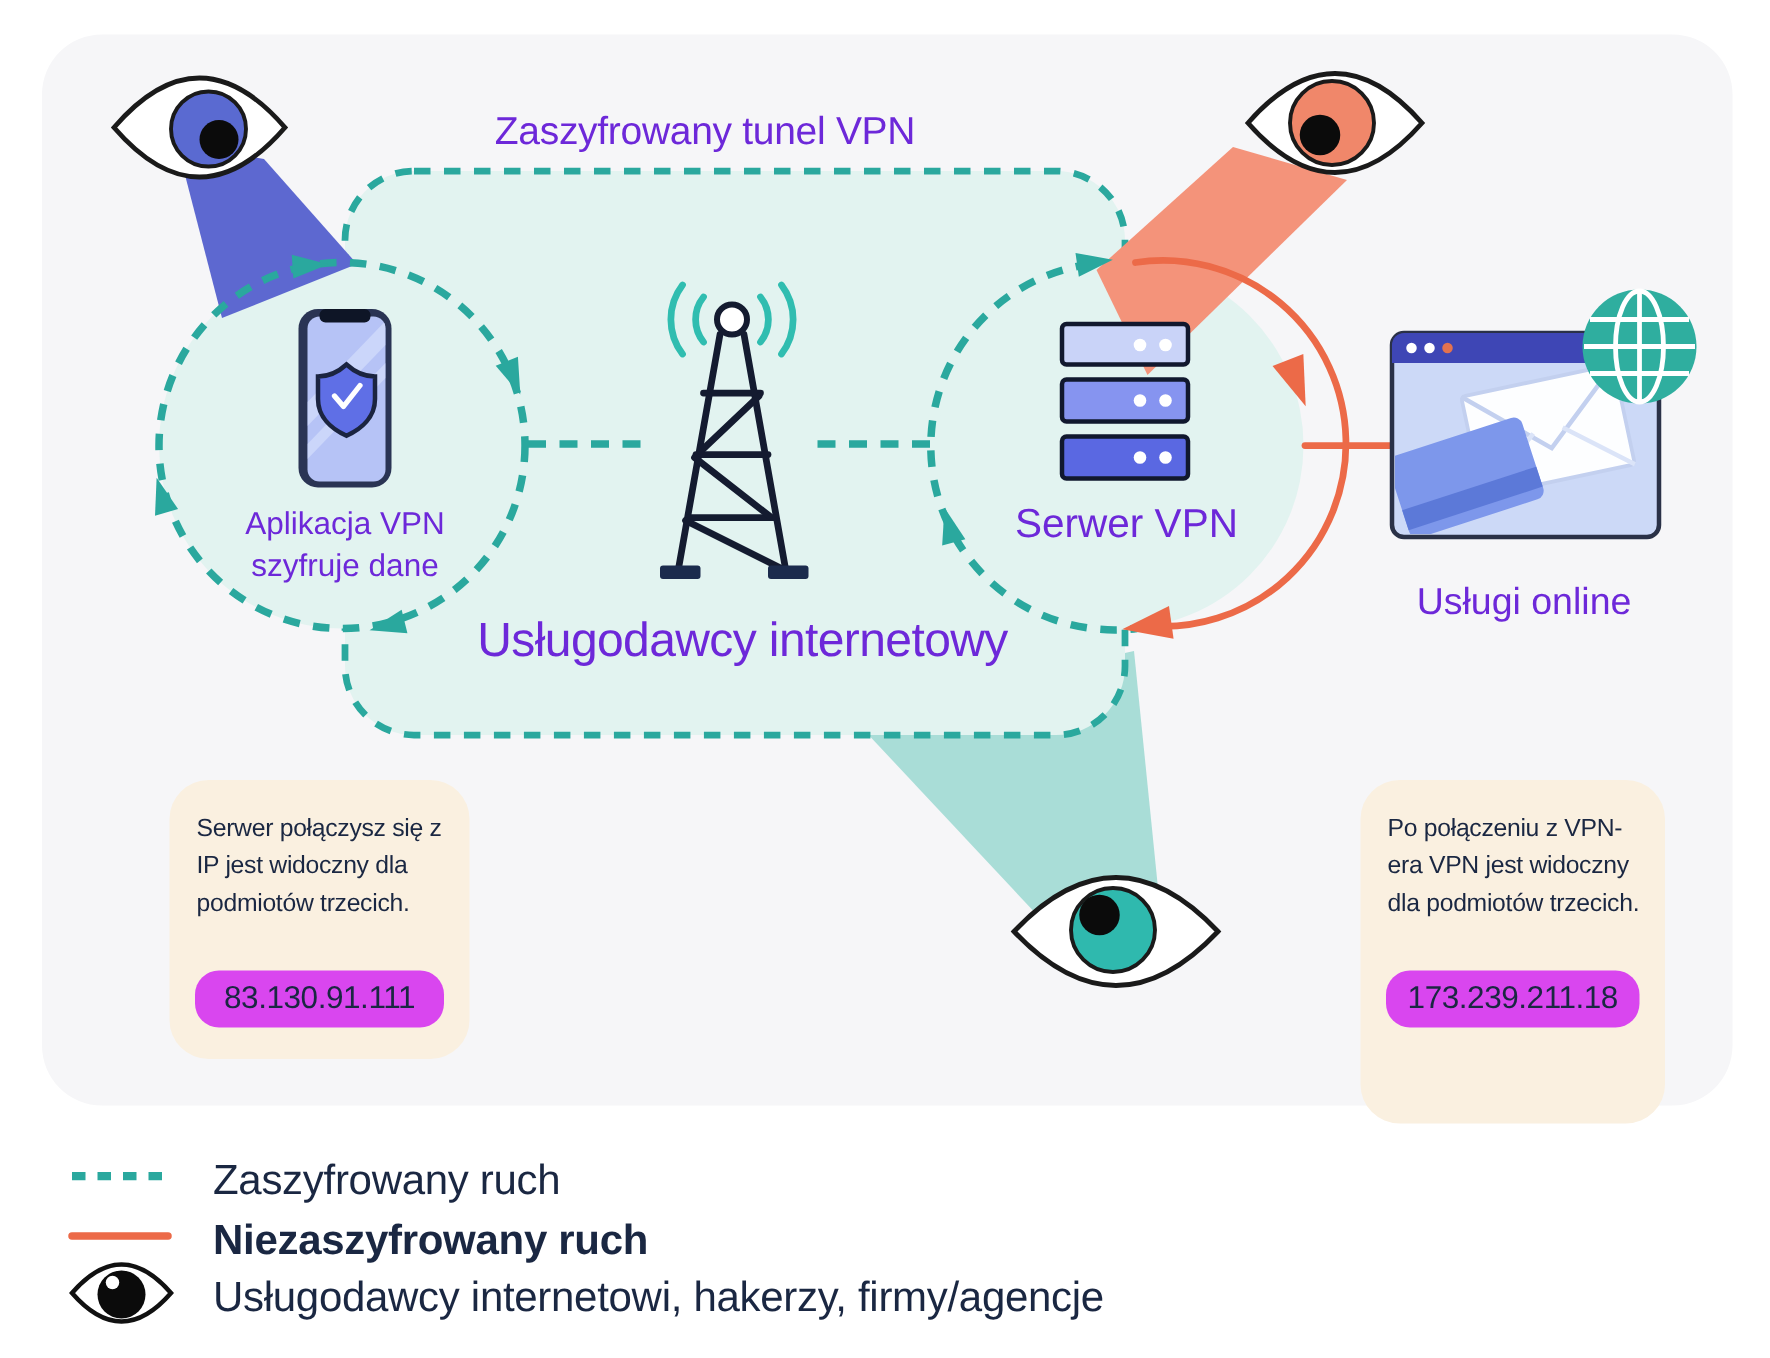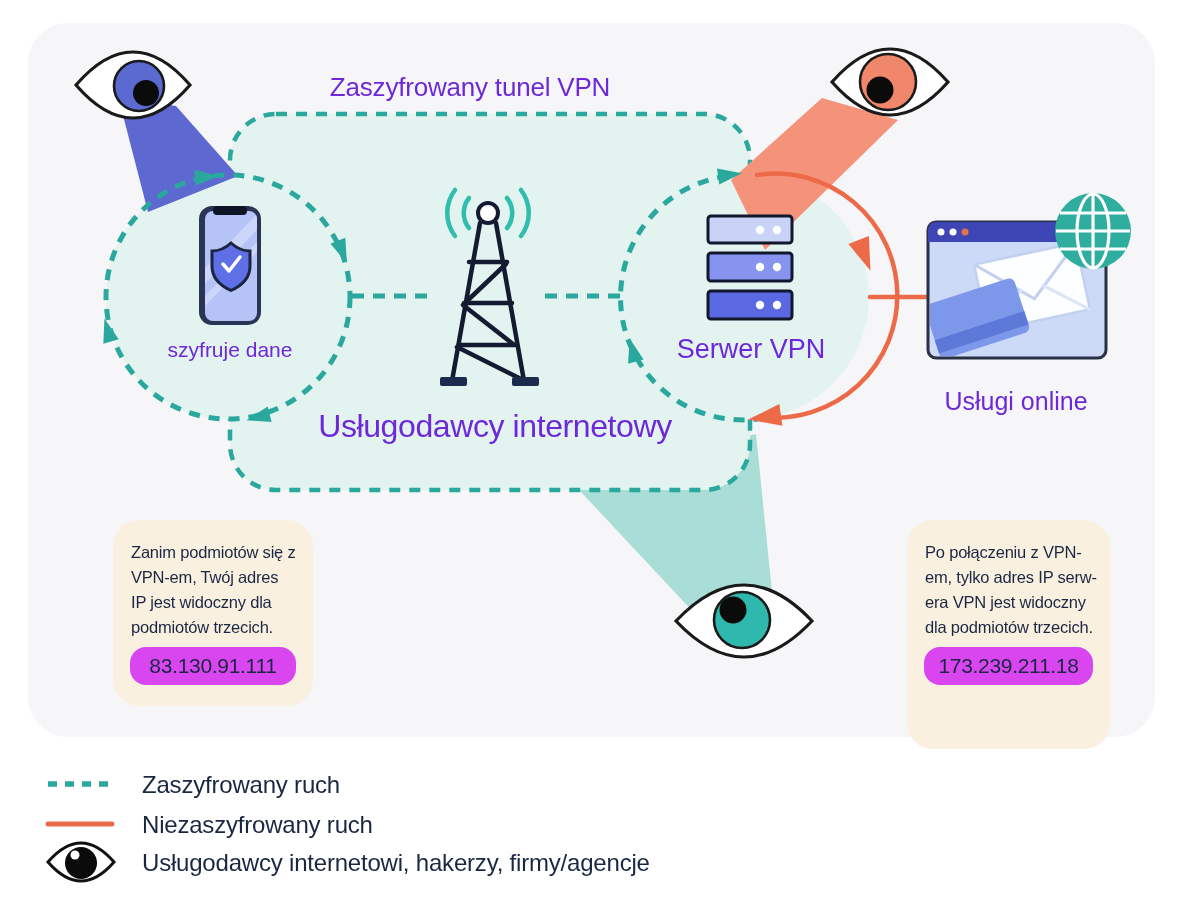--- a/index.html
+++ b/index.html
@@ -15,22 +15,22 @@
   .internet-label{left:916px;top:385px;width:200px;font-size:25px;font-weight:500;line-height:33px;}
   .callout{position:absolute;width:200px;height:186px;background:#faf0e0;border-radius:26px;}
   .callout.left{left:113px;top:520px;}
   .callout.right{left:907px;top:520px;width:203px;height:229px;}
   .callout .body{position:absolute;left:18px;top:20px;right:6px;font-size:16.5px;line-height:25px;
                  letter-spacing:-0.2px;font-weight:500;}
   .callout .body span{display:block;white-space:nowrap;}
   .ip-pill{position:absolute;left:17px;right:17px;top:127px;height:38px;background:#d946ef;
            border-radius:16px;text-align:center;line-height:38px;font-size:21px;font-weight:500;
            letter-spacing:-0.3px;}
-  .legend-label{position:absolute;left:142px;font-size:24px;letter-spacing:-0.2px;}
-  .ll-0{top:771px;} .ll-1{top:811px;} .ll-2{top:849px;}
+  .legend-label{position:absolute;left:142px;font-size:28px;letter-spacing:-0.2px;}
+  .ll-0{top:771px;} .ll-1{top:811px;font-weight:bold;} .ll-2{top:849px;}
 </style>
 </head>
 <body>
 
 <div id="stage">
 
 <svg id="art" width="1180" height="905" viewBox="0 0 1180 905">
   <defs>
     <clipPath id="screenClip">
           <rect x="205" y="211" width="52" height="110" rx="8"></rect>
@@ -174,45 +174,44 @@
       <path d="M 48 862 Q 81 824 114 862 Q 81 900 48 862 Z" fill="#ffffff" stroke="#111111" stroke-width="3"></path>
       <circle cx="81" cy="863" r="16" fill="#0b0b0b"></circle>
       <circle cx="75" cy="855" r="4.5" fill="#ffffff"></circle>
     </g>
   </g>
 </svg>
 
 <div class="txt title center">Zaszyfrowany tunel VPN</div>
 
 <div class="txt phone-label center">
+  <span style="display:block">Aplikacja VPN</span>
   <span style="display:block">szyfruje dane</span>
 </div>
 
 <div class="txt isp-label center">Usługodawcy internetowy</div>
 
 <div class="txt server-label center">Serwer VPN</div>
 
 <div class="txt internet-label center">
   <span style="display:block">Usługi online</span>
 </div>
 
 <div class="callout left">
   <div class="body">
-    <span>Zanim podmiotów się z</span>
-    <span>VPN-em, Twój adres</span>
+    <span>Serwer połączysz się z</span>
     <span>IP jest widoczny dla</span>
     <span>podmiotów trzecich.</span>
   </div>
   <div class="ip-pill">83.130.91.111</div>
 </div>
 
 <div class="callout right">
   <div class="body">
     <span>Po połączeniu z VPN-</span>
-    <span>em, tylko adres IP serw-</span>
     <span>era VPN jest widoczny</span>
     <span>dla podmiotów trzecich.</span>
   </div>
   <div class="ip-pill">173.239.211.18</div>
 </div>
 
 <div class="legend-label ll-0">Zaszyfrowany ruch</div>
 <div class="legend-label ll-1">Niezaszyfrowany ruch</div>
 <div class="legend-label ll-2">Usługodawcy internetowi, hakerzy, firmy/agencje</div>
 

